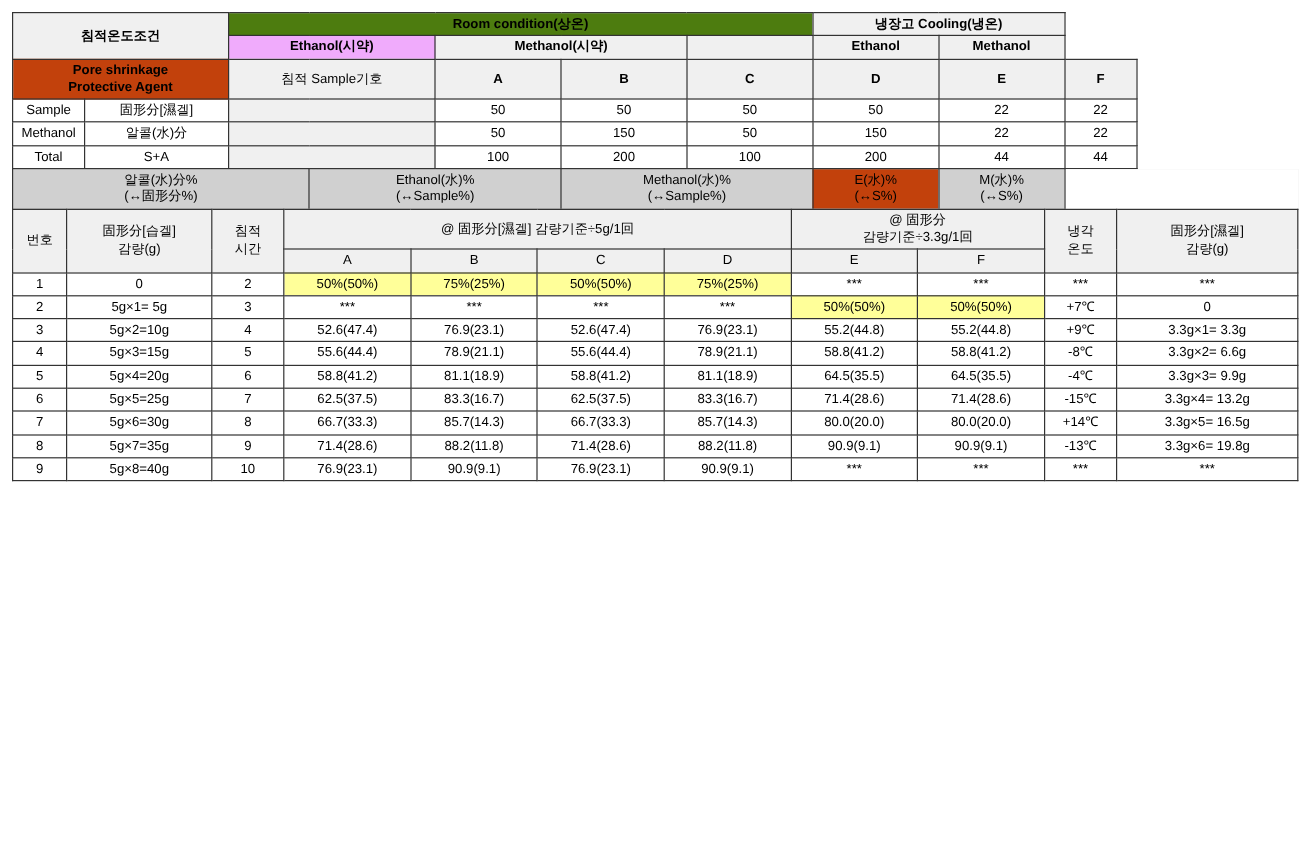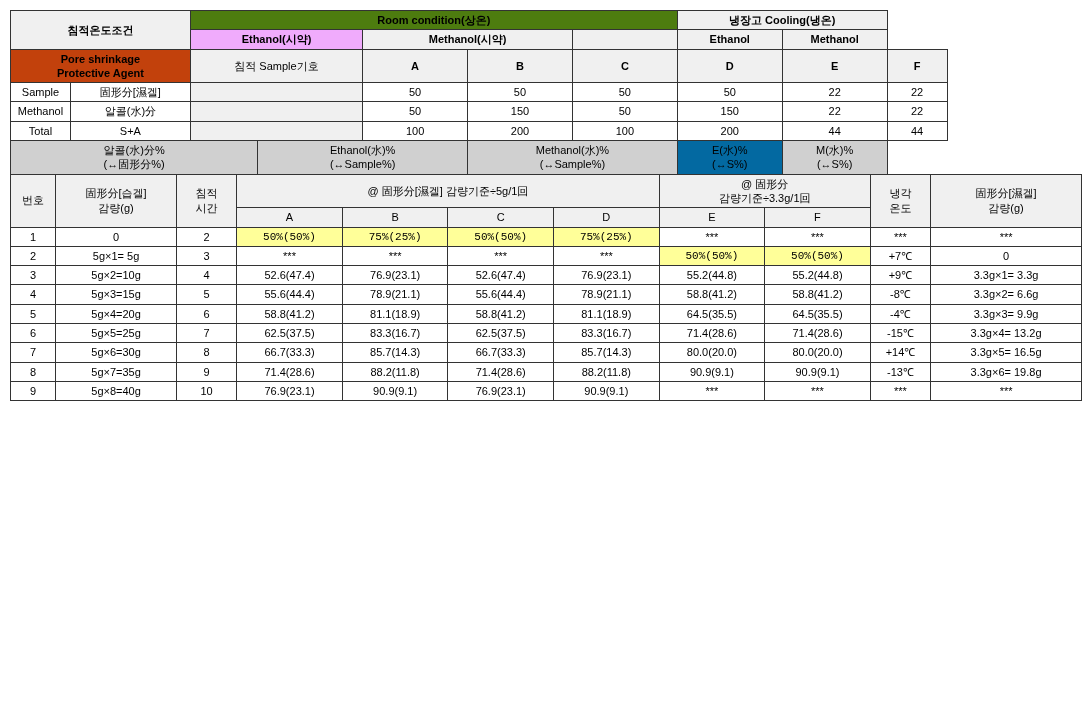--- a/index.html
+++ b/index.html
@@ -17,21 +17,20 @@
     th, td {
       border: 1px solid #333;
       text-align: center;
       vertical-align: middle;
       padding: 2px 3px;
       line-height: 1.3;
       word-break: keep-all;
     }
     .bg-yellow {
       background-color: #ffff99;
-      font-family: Liberation Mono, monospace;
     }
     .bold {
       font-weight: bold;
     }
   </style>
 </head>
 <body>
 
 <table>
 
@@ -138,21 +137,21 @@
   </colgroup>
   <tbody>
 
     <tr style="background:#e0e0e0;">
       <td colspan="3" style="white-space:pre-line; background:#d0d0d0;">알콜(水)分%
 (↔固形分%)</td>
       <td colspan="2" style="white-space:pre-line; background:#d0d0d0;">Ethanol(水)%
 (↔Sample%)</td>
       <td colspan="2" style="white-space:pre-line; background:#d0d0d0;">Methanol(水)%
 (↔Sample%)</td>
-      <td style="white-space:pre-line; background:#0369a1;">E(水)%
+      <td style="white-space:pre-line; background:#c2410c;">E(水)%
 (↔S%)</td>
       <td style="white-space:pre-line; background:#d0d0d0;">M(水)%
 (↔S%)</td>
       <td colspan="2" style="border:none; background:#fff;"></td>
     </tr>
   </tbody>
 </table>
 
 <table style="margin-top:-1px;">
   <colgroup>

